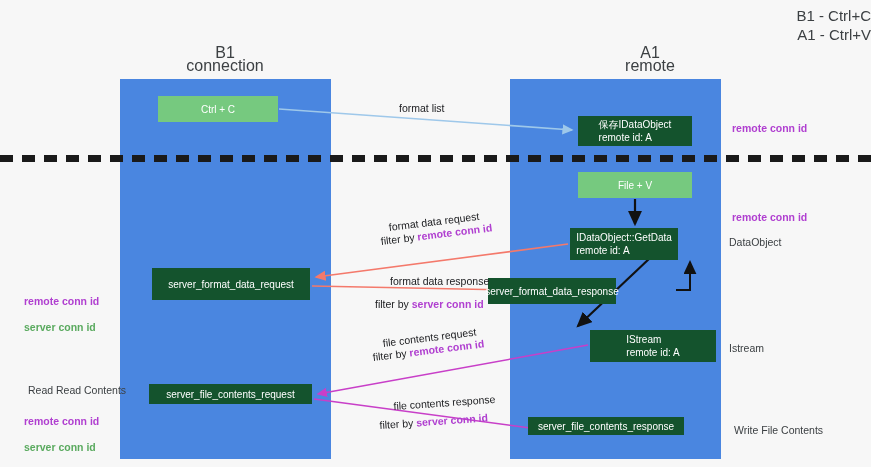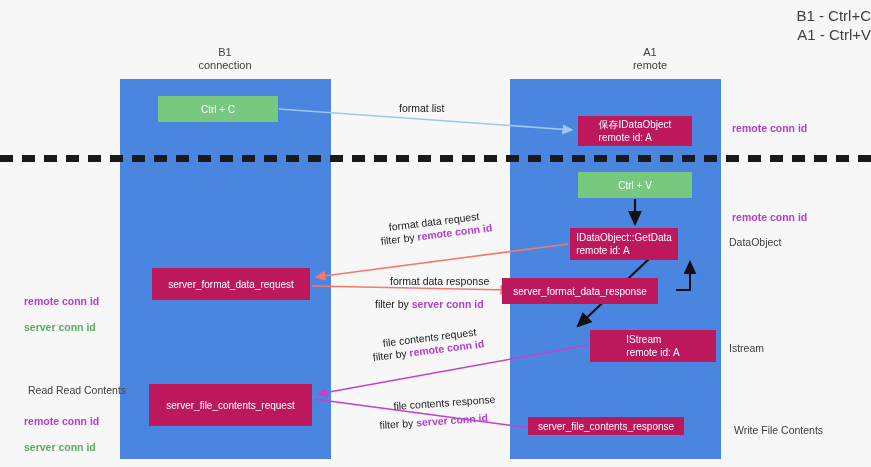--- a/index.html
+++ b/index.html
@@ -14,21 +14,21 @@
 
   
   #title{
     left:0;top:6px;width:871px;text-align:right;
     font-size:15px;color:#3c4043;line-height:19px;
     white-space:pre-line;
   }
 
   
   .col-head{
-    font-size:11px;color:#3c4043;text-align:center;line-height:13px;
+    font-size:16px;color:#3c4043;text-align:center;line-height:13px;
     white-space:pre-line;
   }
   #head-b1{left:120px;top:46px;width:210px;}
   #head-a1{left:510px;top:46px;width:280px;}
 
   
   .lane{background:#4a86e0;}
   #lane-b1{left:120px;top:79px;width:211px;height:380px;}
   #lane-a1{left:510px;top:79px;width:211px;height:380px;}
 
@@ -39,30 +39,30 @@
   }
 
   
   .node{
     box-sizing:border-box;
     display:flex;align-items:center;justify-content:center;
     text-align:left;color:#ffffff;font-size:10px;line-height:13px;
     white-space:pre-line;padding:2px 4px;
   }
   .green{background:#76c97f;}
-  .orange{background:#be185d;}
+  .orange{background:#14532d;}
 
   #n-ctrlc{left:158px;top:96px;width:120px;height:26px;}
   #n-save-ido{left:578px;top:116px;width:114px;height:30px;}
   #n-ctrlv{left:578px;top:172px;width:114px;height:26px;}
   #n-getdata{left:570px;top:228px;width:108px;height:32px;}
   #n-sfdreq{left:152px;top:268px;width:158px;height:32px;}
-  #n-sfdresp{left:502px;top:278px;width:156px;height:26px;}
+  #n-sfdresp{left:488px;top:278px;width:128px;height:26px;}
   #n-istream{left:590px;top:330px;width:126px;height:32px;}
-  #n-sfcreq{left:149px;top:384px;width:163px;height:42px;}
+  #n-sfcreq{left:149px;top:384px;width:163px;height:20px;}
   #n-sfcresp{left:528px;top:417px;width:156px;height:18px;}
 
   
   .side{font-size:10.5px;line-height:13px;white-space:pre-line;}
   .purple{color:#b03fd0;font-weight:bold;}
   .green-t{color:#5aaa5f;font-weight:bold;}
   .dark{color:#3c4043;}
 
   #s-remote1{left:732px;top:122px;}
   #s-remote2{left:732px;top:211px;}
@@ -146,21 +146,21 @@
     <path d="M314,399 L545,430" stroke="#c83fc8" stroke-width="1.5" fill="none" marker-end="url(#ah-mag)"></path>
 
     <path d="M712,346 L712,346" stroke="#111111" stroke-width="2" fill="none"></path>
   </svg>
 
   <div class="abs" id="divider"></div>
 
   <div class="abs node green" id="n-ctrlc">Ctrl + C</div>
   <div class="abs node orange" id="n-save-ido">保存IDataObject
 remote id: A</div>
-  <div class="abs node green" id="n-ctrlv">Ctrl + V</div>
+  <div class="abs node green" id="n-ctrlv">File + V</div>
   <div class="abs node orange" id="n-getdata">IDataObject::GetData
 remote id: A</div>
   <div class="abs node orange" id="n-sfdreq">server_format_data_request</div>
   <div class="abs node orange" id="n-sfdresp">server_format_data_response</div>
   <div class="abs node orange" id="n-istream">IStream
 remote id: A</div>
   <div class="abs node orange" id="n-sfcreq">server_file_contents_request</div>
   <div class="abs node orange" id="n-sfcresp">server_file_contents_response</div>
 
   <div class="abs side purple" id="s-remote1">remote conn id</div>

